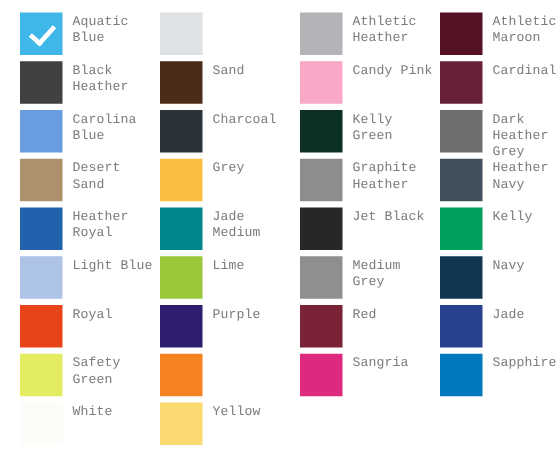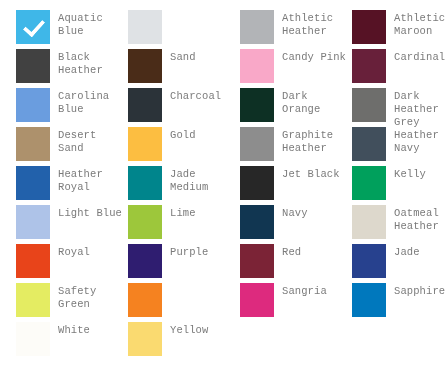--- a/index.html
+++ b/index.html
@@ -106,33 +106,33 @@
     <div class="swatch-option">
       <div class="swatch-chip" style="background-color: rgb(106, 157, 223);"></div>
       <span class="swatch-label">Carolina Blue</span>
     </div>
     <div class="swatch-option">
       <div class="swatch-chip" style="background-color: rgb(43, 51, 57);"></div>
       <span class="swatch-label">Charcoal</span>
     </div>
     <div class="swatch-option">
       <div class="swatch-chip" style="background-color: rgb(13, 48, 36);"></div>
-      <span class="swatch-label">Dark Orange</span>
+      <span class="swatch-label">Kelly Green</span>
     </div>
     <div class="swatch-option">
       <div class="swatch-chip" style="background-color: rgb(110, 110, 108);"></div>
       <span class="swatch-label">Dark Heather Grey</span>
     </div>
     <div class="swatch-option">
       <div class="swatch-chip" style="background-color: rgb(173, 145, 108);"></div>
       <span class="swatch-label">Desert Sand</span>
     </div>
     <div class="swatch-option">
       <div class="swatch-chip" style="background-color: rgb(252, 190, 65);"></div>
-      <span class="swatch-label">Gold</span>
+      <span class="swatch-label">Grey</span>
     </div>
     <div class="swatch-option">
       <div class="swatch-chip" style="background-color: rgb(141, 141, 141);"></div>
       <span class="swatch-label">Graphite Heather</span>
     </div>
     <div class="swatch-option">
       <div class="swatch-chip" style="background-color: rgb(65, 79, 92);"></div>
       <span class="swatch-label">Heather Navy</span>
     </div>
     <div class="swatch-option">
@@ -153,26 +153,26 @@
     </div>
     <div class="swatch-option">
       <div class="swatch-chip" style="background-color: rgb(174, 195, 232);"></div>
       <span class="swatch-label">Light Blue</span>
     </div>
     <div class="swatch-option">
       <div class="swatch-chip" style="background-color: rgb(157, 199, 59);"></div>
       <span class="swatch-label">Lime</span>
     </div>
     <div class="swatch-option">
+      <div class="swatch-chip" style="background-color: rgb(143, 143, 145);"></div>
+      <span class="swatch-label">Medium Grey</span>
+    </div>
+    <div class="swatch-option">
       <div class="swatch-chip" style="background-color: rgb(17, 54, 81);"></div>
       <span class="swatch-label">Navy</span>
-    </div>
-    <div class="swatch-option">
-      <div class="swatch-chip" style="background-color: rgb(221, 216, 204);"></div>
-      <span class="swatch-label">Oatmeal Heather</span>
     </div>
     <div class="swatch-option">
       <div class="swatch-chip" style="background-color: rgb(232, 68, 26);"></div>
       <span class="swatch-label">Royal</span>
     </div>
     <div class="swatch-option">
       <div class="swatch-chip" style="background-color: rgb(47, 29, 112);"></div>
       <span class="swatch-label">Purple</span>
     </div>
     <div class="swatch-option">

